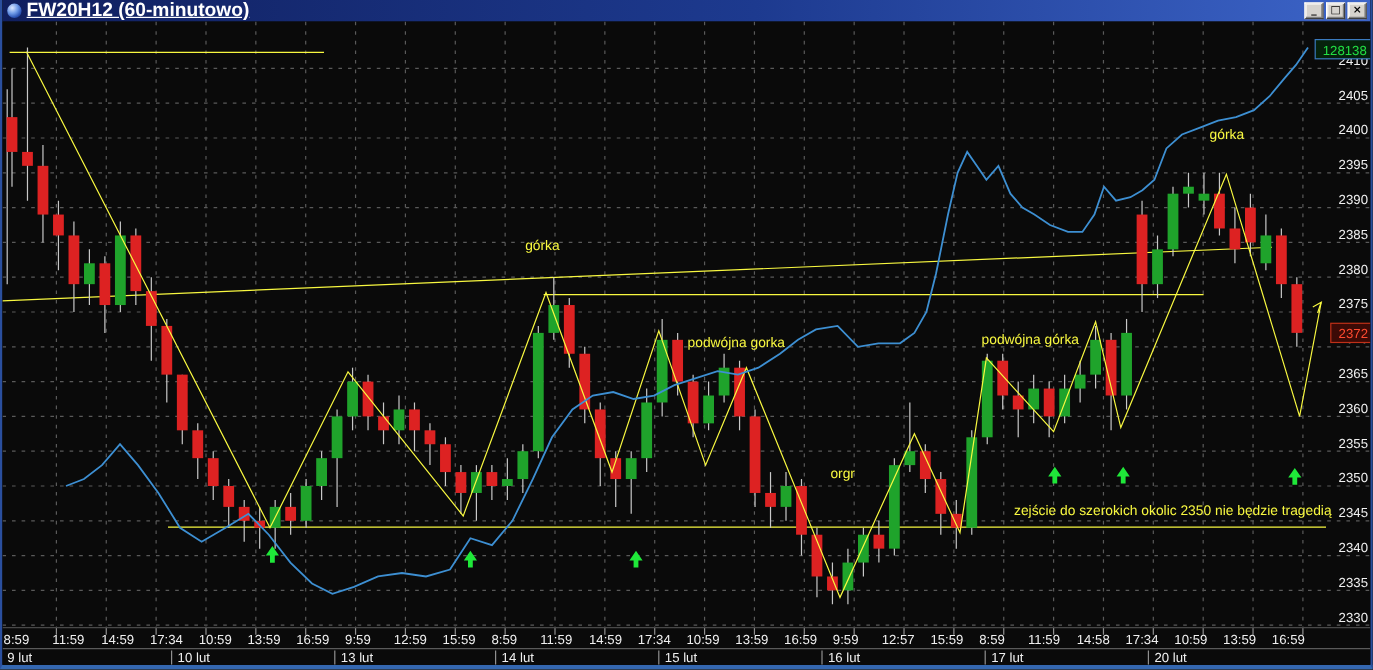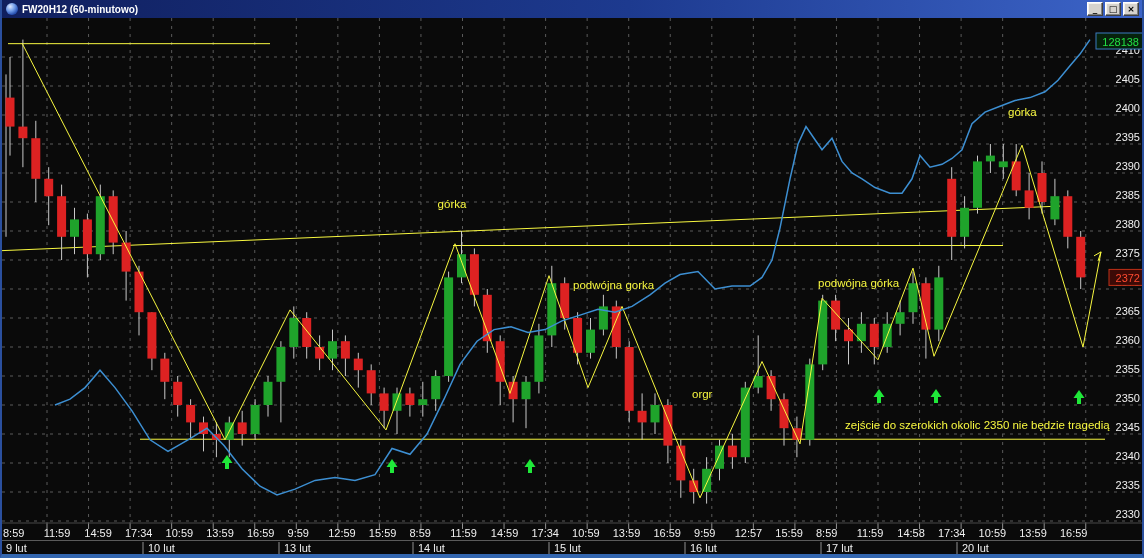--- a/index.html
+++ b/index.html
@@ -13,22 +13,22 @@
   .titlebar{
     height:18px;display:flex;align-items:center;
     background:linear-gradient(90deg,#101f5e 0%,#1d3a8f 55%,#3c64c8 100%);
     padding:0 2px;
   }
   .title-icon{
     width:12px;height:12px;border-radius:50%;margin:0 4px 0 2px;flex:0 0 auto;
     background:radial-gradient(circle at 35% 30%,#dce8ff 0%,#6f9be8 40%,#2a53b4 70%,#122a6e 100%);
   }
   .title-text{
-    color:#fff;font-size:10px;font-weight:bold;flex:1 1 auto;
-    white-space:nowrap;overflow:hidden;letter-spacing:0px;
+    color:#fff;font-size:16px;font-weight:bold;flex:1 1 auto;
+    white-space:nowrap;overflow:hidden;letter-spacing:0px;text-decoration:underline;
   }
   .win-buttons{display:flex;gap:2px;flex:0 0 auto;margin-right:1px;}
   .win-buttons button{
     width:16px;height:14px;padding:0;font-size:9px;line-height:11px;font-weight:bold;
     font-family:"DejaVu Sans",sans-serif;color:#000;
     background:#d6d3ce;border:1px solid;border-color:#ffffff #404040 #404040 #ffffff;
     box-shadow:inset -1px -1px 0 #808080, inset 1px 1px 0 #f4f2ee;
     cursor:pointer;
   }
   .chart-wrap{position:relative;width:1140px;height:537px;background:#0a0a0a;}

